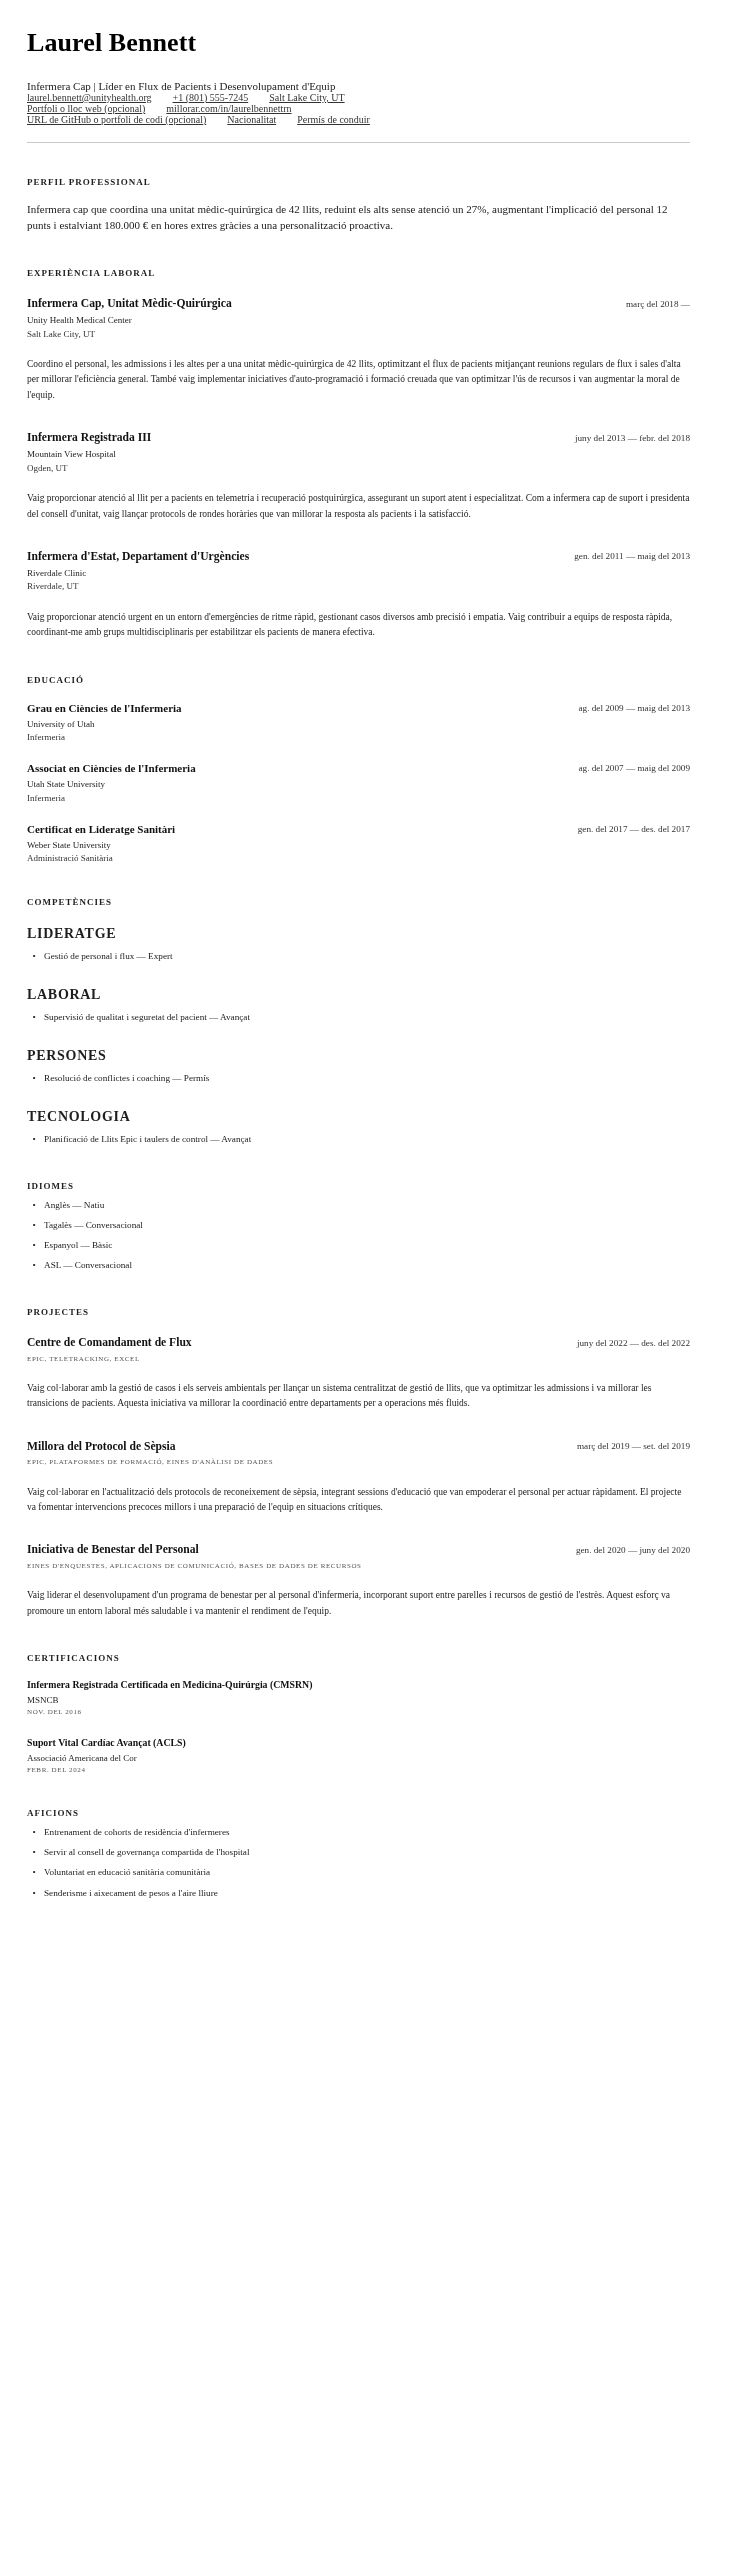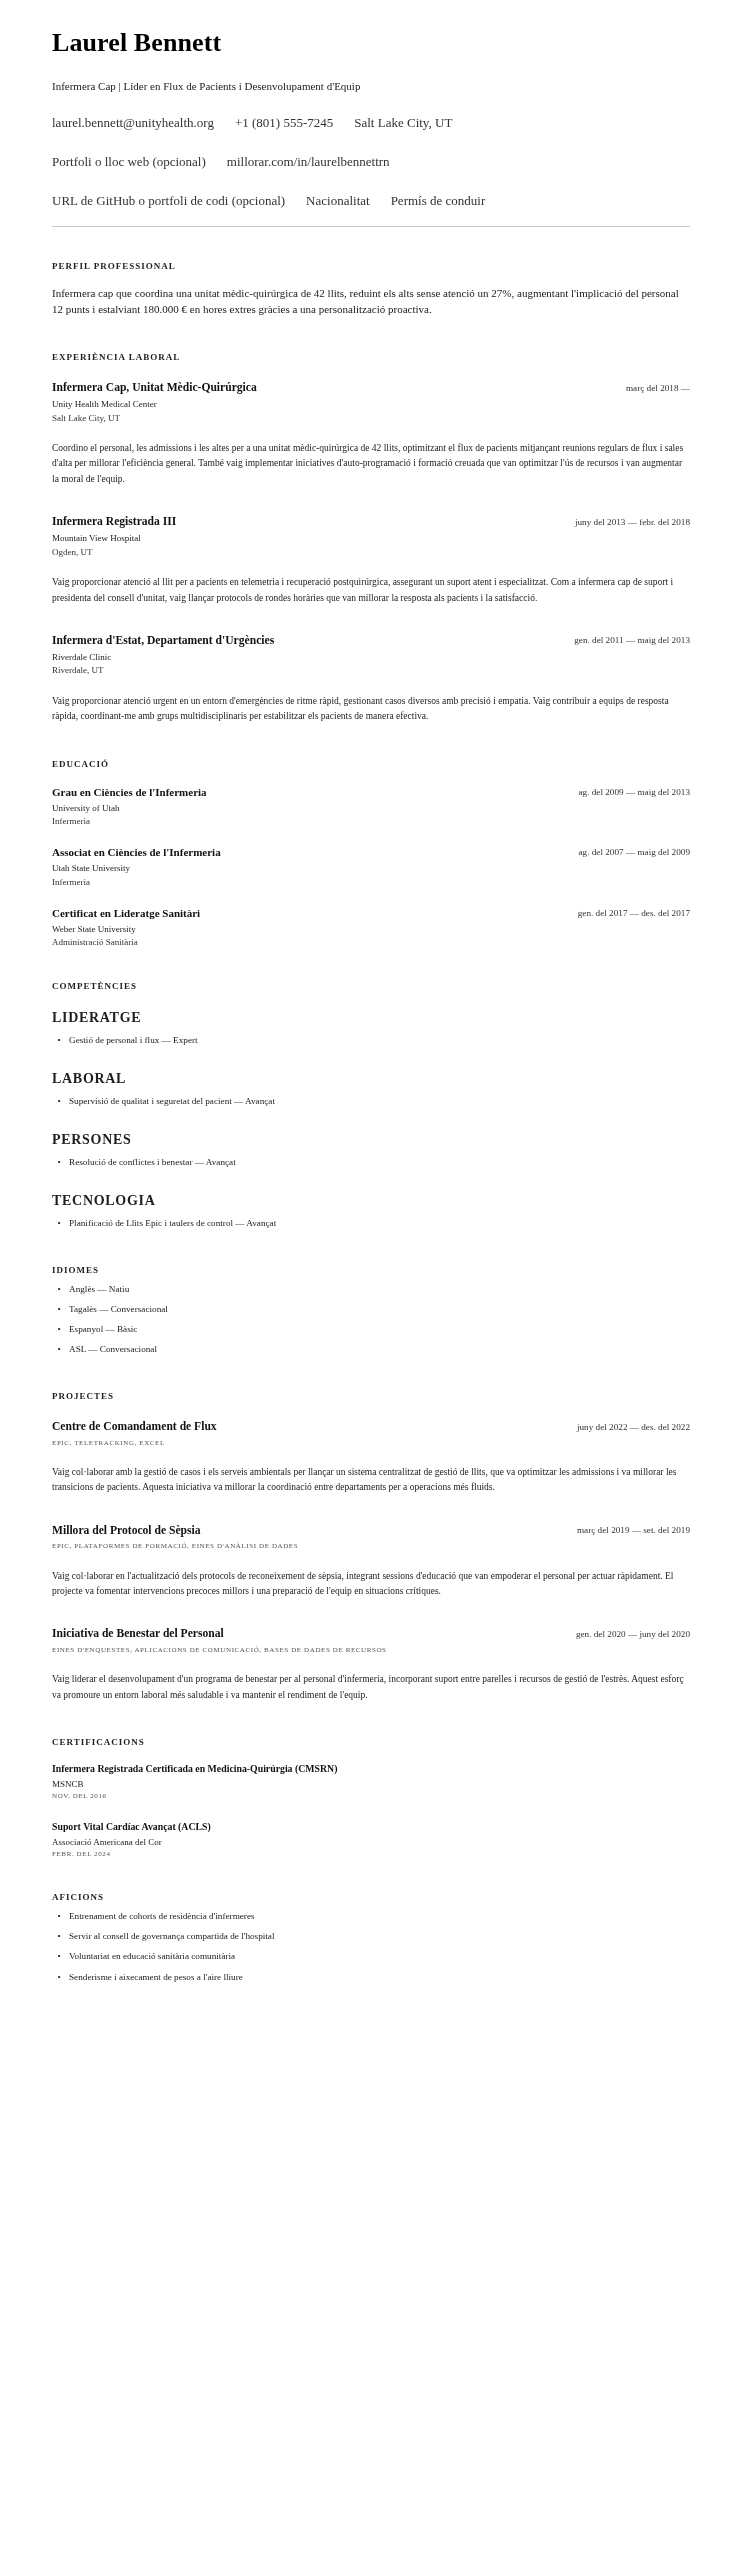--- a/index.html
+++ b/index.html
@@ -6,40 +6,41 @@
   html, body { background: #ffffff; }
   body {
     font-family: "Liberation Serif", "DejaVu Serif", serif;
     color: #1b1b1b;
   }
   .page {
     width: 734px;
     min-height: 2576px;
     margin: 0 auto;
     background: #ffffff;
-    padding: 28px 44px 92px 52px;
+    padding: 28px 44px 92px 27px;
   }
   .name {
     font-size: 26px;
     font-weight: 700;
     color: #000000;
     letter-spacing: 0.1px;
   }
   .tagline {
     font-size: 11px;
     color: #222222;
     margin-top: 22px;
   }
   .contact-row {
     display: flex;
     flex-wrap: wrap;
     gap: 21px;
-    font-size: 13px;
+    font-size: 10px;
     color: #333333;
-    margin-top: 23px;
+    margin-top: 0;
+    text-decoration: underline;
   }
   .header-divider {
     border: none;
     border-top: 0.6px solid #c9c9c9;
     margin-top: 17px;
   }
   .section { margin-top: 34px; }
   .section-heading {
     font-size: 9px;
     font-weight: 700;
@@ -232,21 +233,21 @@
     <div class="skill-group">
       <h3 class="skill-category">LABORAL</h3>
       <ul class="bullet-list">
         <li>Supervisió de qualitat i seguretat del pacient — Avançat</li>
       </ul>
     </div>
 
     <div class="skill-group">
       <h3 class="skill-category">PERSONES</h3>
       <ul class="bullet-list">
-        <li>Resolució de conflictes i benestar — Avançat</li>
+        <li>Resolució de conflictes i coaching — Permís</li>
       </ul>
     </div>
 
     <div class="skill-group">
       <h3 class="skill-category">TECNOLOGIA</h3>
       <ul class="bullet-list">
         <li>Planificació de Llits Epic i taulers de control — Avançat</li>
       </ul>
     </div>
   </section>

